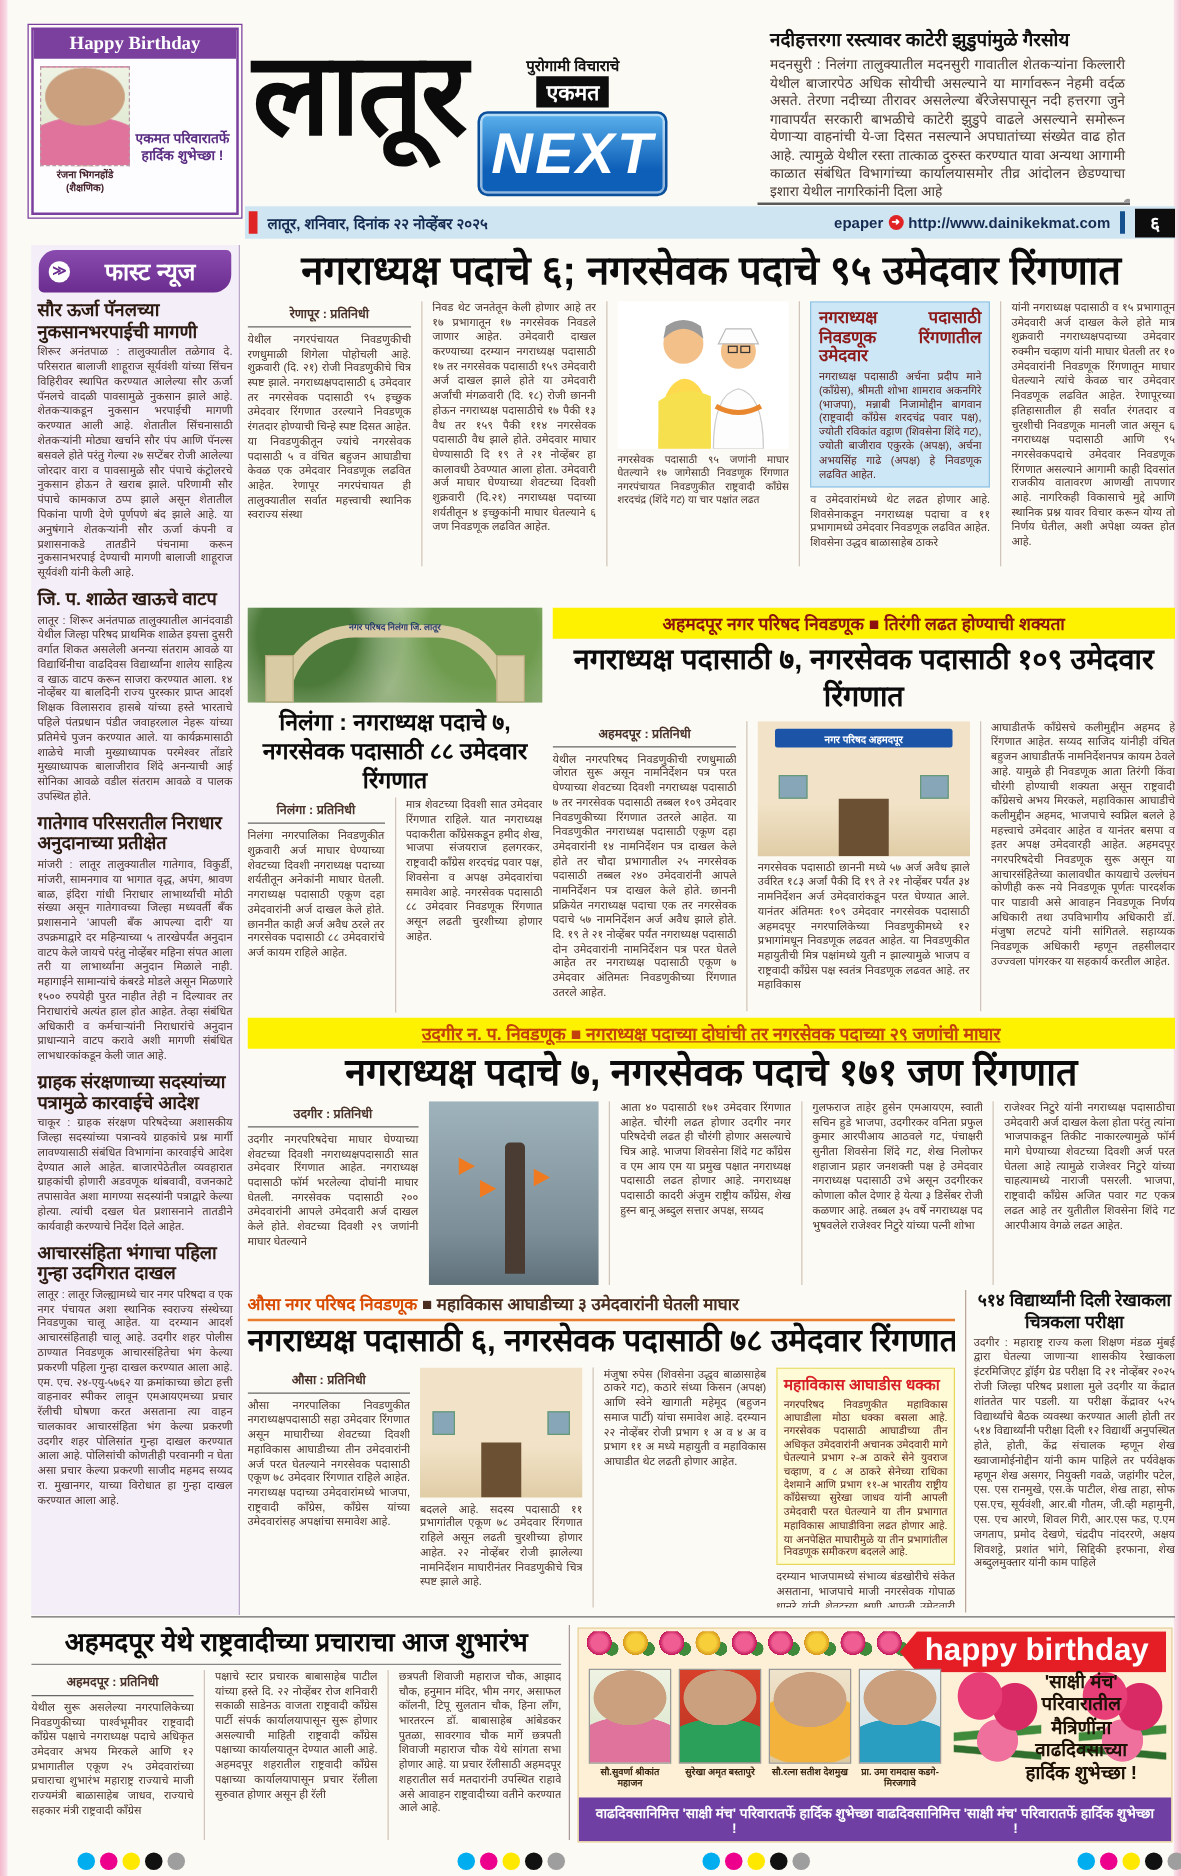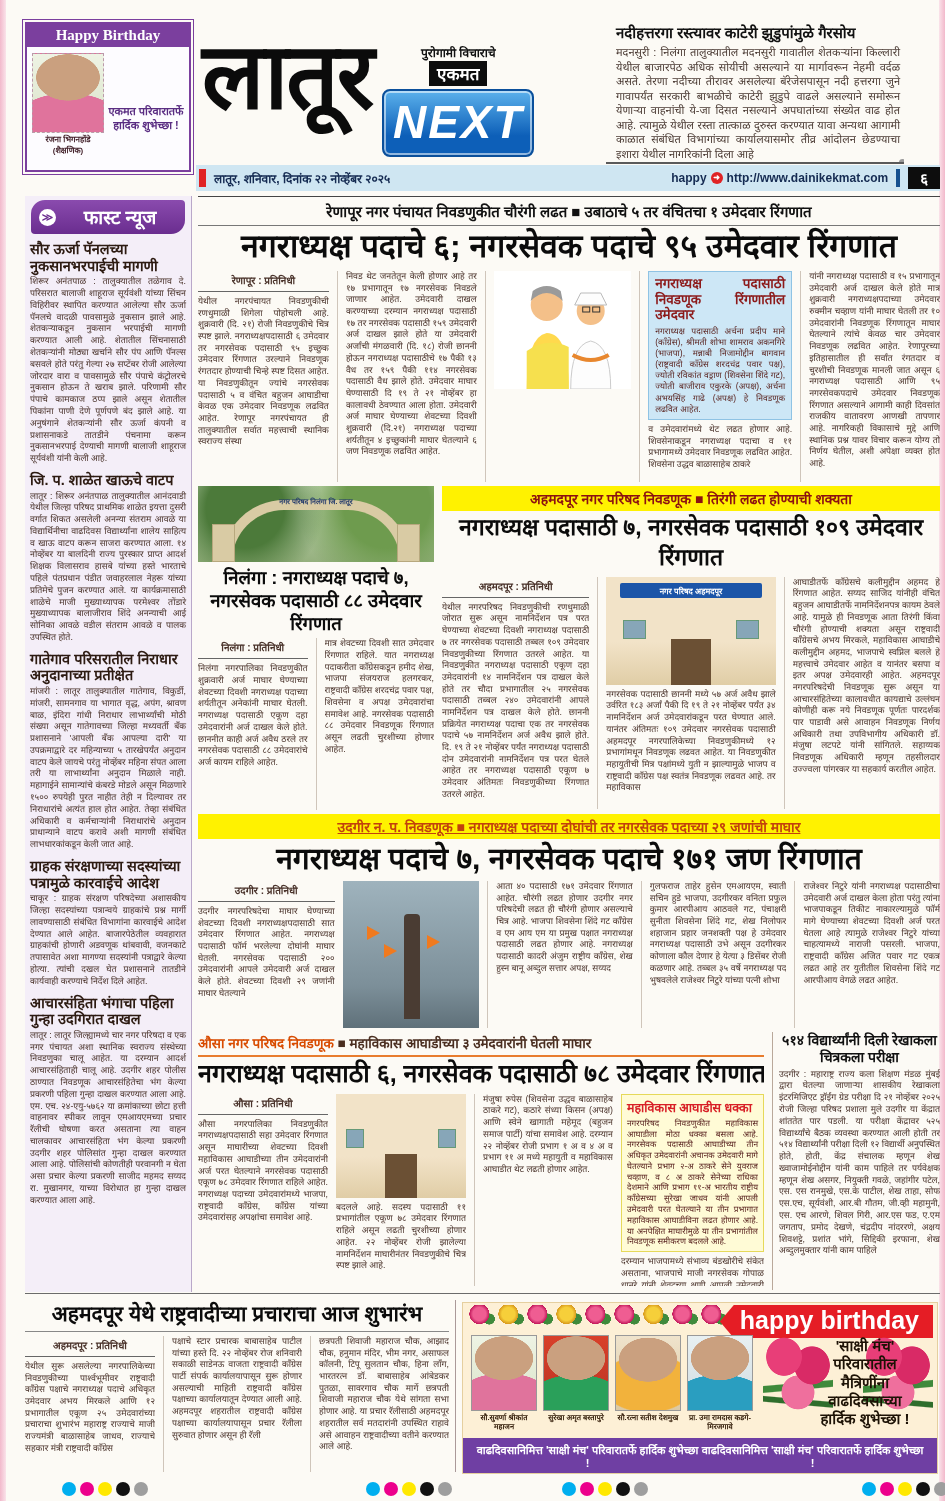--- a/index.html
+++ b/index.html
@@ -163,21 +163,21 @@
 <div class="abs brief clip" style="left:606px;top:22px;width:298px;height:142px;padding:2px 4px 4px 10px;">
   <h3>नदीहत्तरगा रस्त्यावर काटेरी झुडुपांमुळे गैरसोय</h3>
   <div class="bd jt">मदनसुरी : निलंगा तालुक्यातील मदनसुरी गावातील शेतकऱ्यांना किल्लारी येथील बाजारपेठ अधिक सोयीची असल्याने या मार्गावरून नेहमी वर्दळ असते. तेरणा नदीच्या तीरावर असलेल्या बॅरेजेसपासून नदी हत्तरगा जुने गावापर्यंत सरकारी बाभळीचे काटेरी झुडुपे वाढले असल्याने समोरून येणाऱ्या वाहनांची ये-जा दिसत नसल्याने अपघातांच्या संख्येत वाढ होत आहे. त्यामुळे येथील रस्ता तात्काळ दुरुस्त करण्यात यावा अन्यथा आगामी काळात संबंधित विभागांच्या कार्यालयासमोर तीव्र आंदोलन छेडण्याचा इशारा येथील नागरिकांनी दिला आहे</div>
   <span class="dot"></span>
 </div>
 
 <div class="abs datebar" style="left:196px;top:165px;width:744px;height:26px;">
   <span class="redtab"></span>
   <span>लातूर, शनिवार, दिनांक २२ नोव्हेंबर २०२५</span>
   <span class="sp"></span>
-  <span>happy</span>
+  <span>epaper</span>
   <span class="epc">➜</span>
   <span>http://www.dainikekmat.com</span>
   <span class="bluebar"></span>
   <span class="pgno">६</span>
 </div>
 
 <div class="abs sidebar clip" style="left:25px;top:196px;width:167px;height:1096px;">
   <div class="fasthd">
     <span class="ic">≫</span>
     <span class="tt">फास्ट न्यूज</span>
@@ -190,21 +190,20 @@
     <h4>गातेगाव परिसरातील निराधार अनुदानाच्या प्रतीक्षेत</h4>
     <p>मांजरी : लातूर तालुक्यातील गातेगाव, विकुर्डी, मांजरी, सामनगाव या भागात वृद्ध, अपंग, श्रावण बाळ, इंदिरा गांधी निराधार लाभार्थ्यांची मोठी संख्या असून गातेगावच्या जिल्हा मध्यवर्ती बँक प्रशासनाने 'आपली बँक आपल्या दारी' या उपक्रमाद्वारे दर महिन्याच्या ५ तारखेपर्यंत अनुदान वाटप केले जायचे परंतु नोव्हेंबर महिना संपत आला तरी या लाभार्थ्यांना अनुदान मिळाले नाही. महागाईने सामान्यांचे कंबरडे मोडले असून मिळणारे १५०० रुपयेही पुरत नाहीत तेही न दिल्यावर तर निराधारांचे अत्यंत हाल होत आहेत. तेव्हा संबंधित अधिकारी व कर्मचाऱ्यांनी निराधारांचे अनुदान प्राधान्याने वाटप करावे अशी मागणी संबंधित लाभधारकांकडून केली जात आहे.</p>
     <h4>ग्राहक संरक्षणाच्या सदस्यांच्या पत्रामुळे कारवाईचे आदेश</h4>
     <p>चाकूर : ग्राहक संरक्षण परिषदेच्या अशासकीय जिल्हा सदस्यांच्या पत्रान्वये ग्राहकांचे प्रश्न मार्गी लावण्यासाठी संबंधित विभागांना कारवाईचे आदेश देण्यात आले आहेत. बाजारपेठेतील व्यवहारात ग्राहकांची होणारी अडवणूक थांबवावी, वजनकाटे तपासावेत अशा मागण्या सदस्यांनी पत्राद्वारे केल्या होत्या. त्यांची दखल घेत प्रशासनाने तातडीने कार्यवाही करण्याचे निर्देश दिले आहेत.</p>
     <h4>आचारसंहिता भंगाचा पहिला गुन्हा उदगिरात दाखल</h4>
     <p>लातूर : लातूर जिल्ह्यामध्ये चार नगर परिषदा व एक नगर पंचायत अशा स्थानिक स्वराज्य संस्थेच्या निवडणुका चालू आहेत. या दरम्यान आदर्श आचारसंहिताही चालू आहे. उदगीर शहर पोलीस ठाण्यात निवडणूक आचारसंहितेचा भंग केल्या प्रकरणी पहिला गुन्हा दाखल करण्यात आला आहे. एम. एच. २४-एयु-५७६२ या क्रमांकाच्या छोटा हत्ती वाहनावर स्पीकर लावून एमआयएमच्या प्रचार रॅलीची घोषणा करत असताना त्या वाहन चालकावर आचारसंहिता भंग केल्या प्रकरणी उदगीर शहर पोलिसांत गुन्हा दाखल करण्यात आला आहे. पोलिसांची कोणतीही परवानगी न घेता असा प्रचार केल्या प्रकरणी साजीद महमद सय्यद रा. मुखानगर, याच्या विरोधात हा गुन्हा दाखल करण्यात आला आहे.</p>
   </div>
 </div>
 
 <div class="abs clip" style="left:198px;top:196px;width:742px;height:286px;">
-  <div class="kicker">रेणापूर नगर पंचायत निवडणुकीत चौरंगी लढत ■ उबाठाचे ५ तर वंचितचा १ उमेदवार रिंगणात</div>
   <div class="mainhead" style="font-size:32px;line-height:1.25;white-space:nowrap;">नगराध्यक्ष पदाचे ६; नगरसेवक पदाचे ९५ उमेदवार रिंगणात</div>
   <div class="cols" style="margin-top:5px;height:212px;">
     <div class="col">
       <div class="byline">रेणापूर : प्रतिनिधी</div>
       <span>येथील नगरपंचायत निवडणुकीची रणधुमाळी शिगेला पोहोचली आहे. शुक्रवारी (दि. २१) रोजी निवडणुकीचे चित्र स्पष्ट झाले. नगराध्यक्षपदासाठी ६ उमेदवार तर नगरसेवक पदासाठी ९५ इच्छुक उमेदवार रिंगणात उरल्याने निवडणूक रंगतदार होण्याची चिन्हे स्पष्ट दिसत आहेत. या निवडणुकीतून ज्यांचे नगरसेवक पदासाठी ५ व वंचित बहुजन आघाडीचा केवळ एक उमेदवार निवडणूक लढवित आहेत. रेणापूर नगरपंचायत ही तालुक्यातील सर्वात महत्त्वाची स्थानिक स्वराज्य संस्था</span>
     </div>
     <div class="vr"></div>
     <div class="col">निवड थेट जनतेतून केली होणार आहे तर १७ प्रभागातून १७ नगरसेवक निवडले जाणार आहेत. उमेदवारी दाखल करण्याच्या दरम्यान नगराध्यक्ष पदासाठी १७ तर नगरसेवक पदासाठी १५९ उमेदवारी अर्ज दाखल झाले होते या उमेदवारी अर्जांची मंगळवारी (दि. १८) रोजी छाननी होऊन नगराध्यक्ष पदासाठीचे १७ पैकी १३ वैध तर १५९ पैकी ११४ नगरसेवक पदासाठी वैध झाले होते. उमेदवार माघार घेण्यासाठी दि १९ ते २१ नोव्हेंबर हा कालावधी ठेवण्यात आला होता. उमेदवारी अर्ज माघार घेण्याच्या शेवटच्या दिवशी शुक्रवारी (दि.२१) नगराध्यक्ष पदाच्या शर्यतीतून ४ इच्छुकांनी माघार घेतल्याने ६ जण निवडणूक लढवित आहेत.</div>
     <div class="vr"></div>
     <div class="col" style="flex:1.05;">
@@ -215,20 +214,21 @@
           <path d="M24 118 q0 -52 20 -56 q22 0 22 56 z" fill="#ffd94d"></path>
           <path d="M24 80 q20 -14 42 -4 l0 42 l-42 0 z" fill="#f6e04e"></path>
           <circle cx="88" cy="40" r="14" fill="#f4c089"></circle>
           <path d="M72 34 l32 0 l-6 -12 l-20 0 z" fill="#fdfdfd" stroke="#bbb"></path>
           <rect x="80" y="36" width="7" height="5" fill="none" stroke="#333"></rect>
             <rect x="90" y="36" width="7" height="5" fill="none" stroke="#333"></rect>
           <path d="M68 118 q0 -44 20 -48 q20 4 20 48 z" fill="#fdfdfd" stroke="#ccc"></path>
           <path d="M70 84 q18 10 36 0" stroke="#e8872e" stroke-width="4" fill="none"></path>
         </svg>
       </div>
+      <div class="cap">नगरसेवक पदासाठी ९५ जणांनी माघार घेतल्याने १७ जागेसाठी निवडणूक रिंगणात नगरपंचायत निवडणुकीत राष्ट्रवादी काँग्रेस शरदचंद्र (शिंदे गट) या चार पक्षांत लढत</div>
     </div>
     <div class="vr"></div>
     <div class="col" style="flex:1.1;">
       <div class="cbox">
         <div class="t">नगराध्यक्ष पदासाठी निवडणूक रिंगणातील उमेदवार</div>
         <div class="b">नगराध्यक्ष पदासाठी अर्चना प्रदीप माने (काँग्रेस), श्रीमती शोभा शामराव अकनगिरे (भाजपा), मन्नाबी निजामोद्दीन बागवान (राष्ट्रवादी काँग्रेस शरदचंद्र पवार पक्ष), ज्योती रविकांत वड्राण (शिवसेना शिंदे गट), ज्योती बाजीराव एकुरके (अपक्ष), अर्चना अभयसिंह गाढे (अपक्ष) हे निवडणूक लढवित आहेत.</div>
       </div>
       <div style="margin-top:4px;">व उमेदवारांमध्ये थेट लढत होणार आहे. शिवसेनाकडून नगराध्यक्ष पदाचा व ११ प्रभागामध्ये उमेदवार निवडणूक लढवित आहेत. शिवसेना उद्धव बाळासाहेब ठाकरे</div>
     </div>
     <div class="vr"></div>

